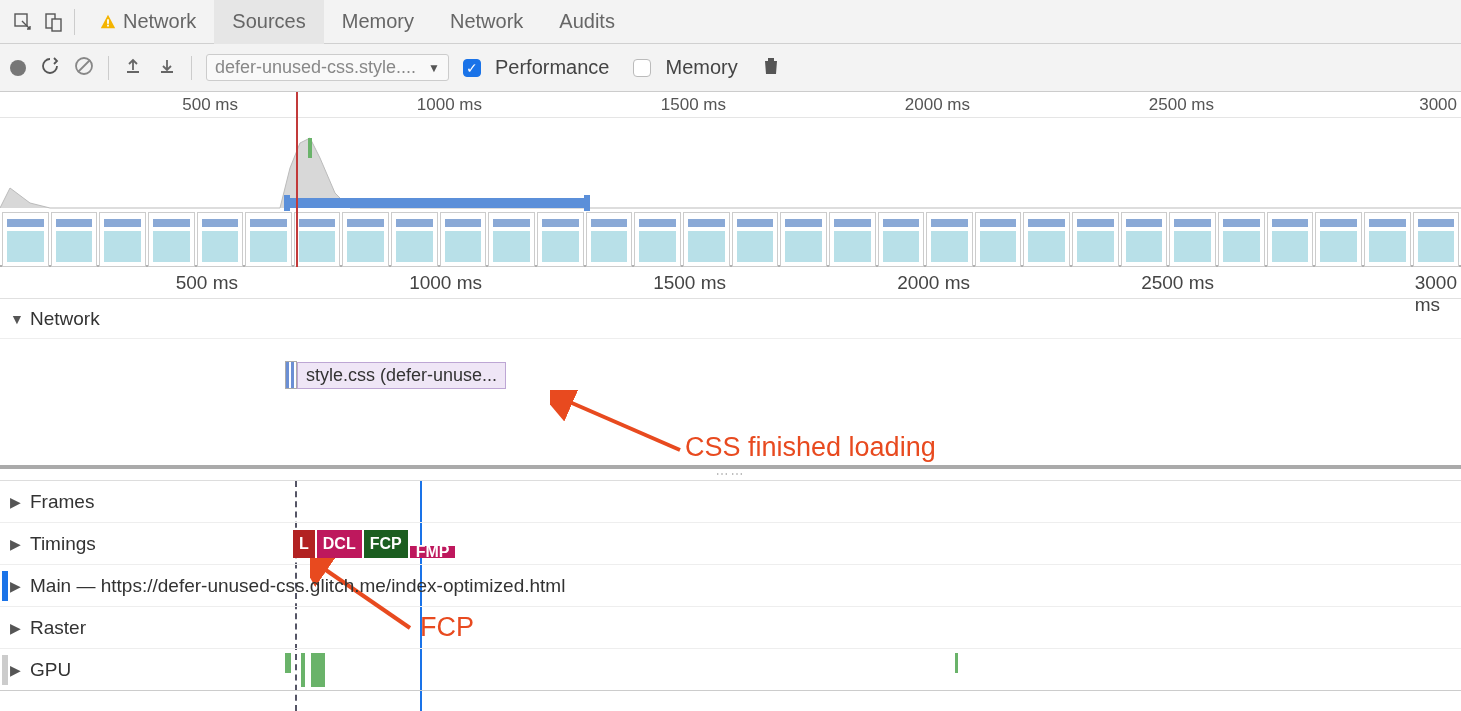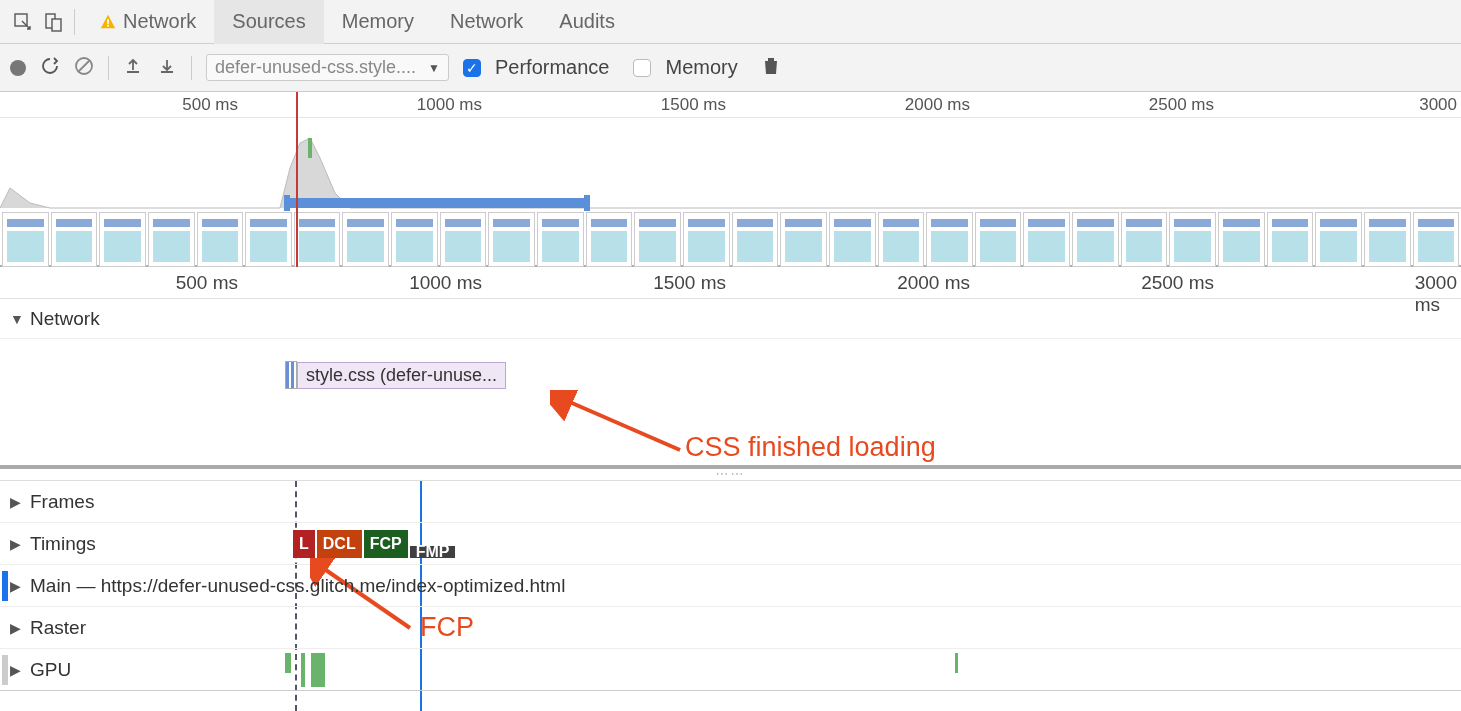--- a/index.html
+++ b/index.html
@@ -253,23 +253,23 @@
   top: 7px;
 }
 .badge {
   color: #fff;
   font-size: 16px;
   font-weight: 600;
   padding: 3px 6px;
   display: flex; align-items: center;
 }
 .badge.red { background: #b22222; }
-.badge.blue { background: #c2410c; }
+.badge.blue { background: #be185d; }
 .badge.green { background: #1b5e20; }
-.badge.green2 { background: #404040; margin-top: 16px; }
+.badge.green2 { background: #be185d; margin-top: 16px; }
 
 
 .gpu-bars {
   position: absolute;
   left: 285px;
   top: 4px;
   height: 34px;
   display: flex;
   gap: 6px;
 }

